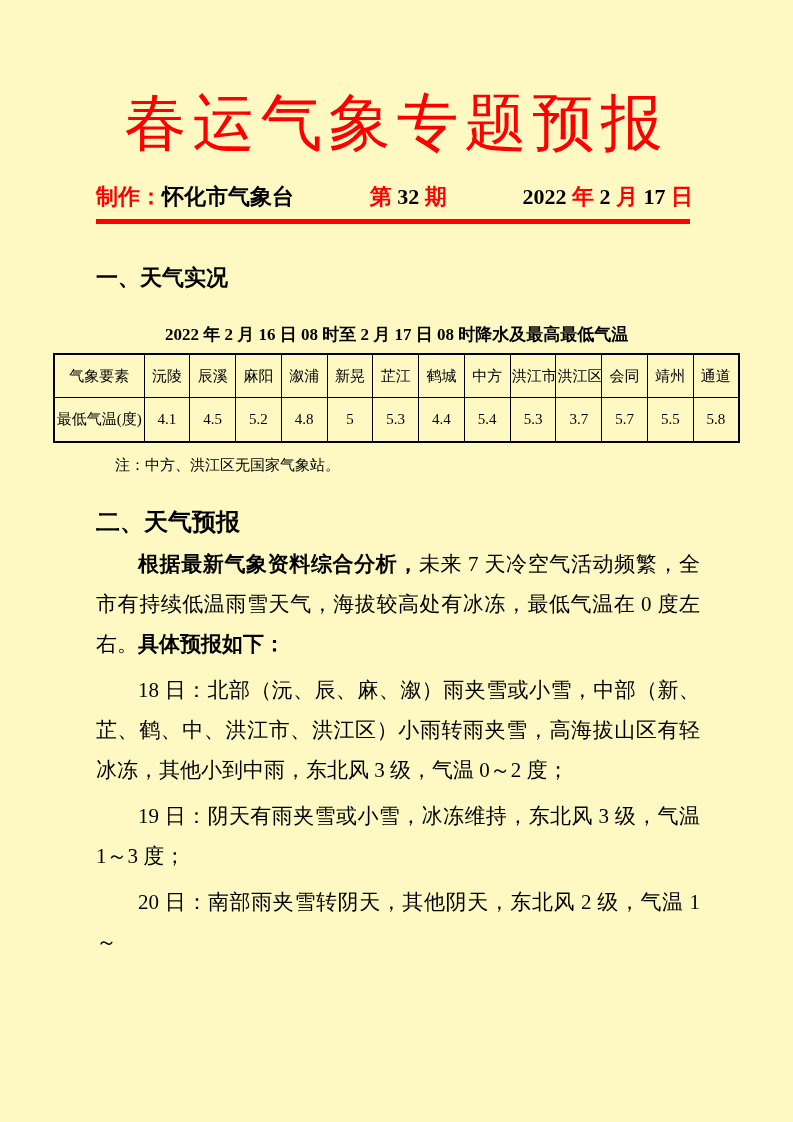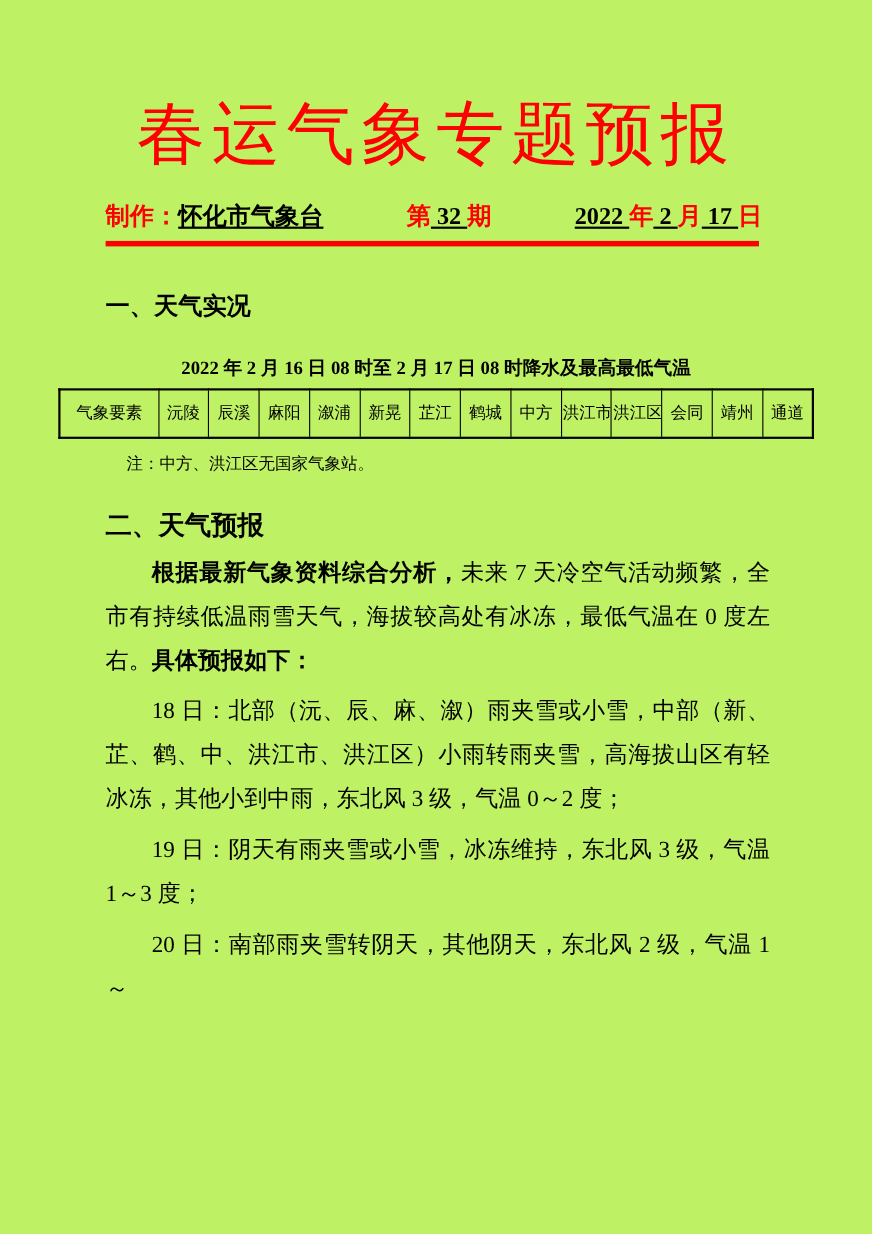--- a/index.html
+++ b/index.html
@@ -2,21 +2,21 @@
 <html><head>
 <meta charset="utf-8">
 <style>
   * { margin: 0; padding: 0; box-sizing: border-box; }
   html, body { background: #ffffff; }
   .page {
     position: relative;
     width: 793px;
     height: 1122px;
     margin: 0 auto;
-    background: #bef264;
+    background: #fef9c3;
     font-family: "Liberation Serif", "DejaVu Serif", serif;
     color: #000000;
     overflow: hidden;
   }
   .doc-title {
     margin-top: 86px;
     text-align: center;
     color: #ff0000;
     font-size: 62px;
     font-weight: normal;
@@ -27,21 +27,21 @@
   .meta-row {
     display: flex;
     justify-content: space-between;
     align-items: baseline;
     margin: 22px 100px 0 96px;
     font-size: 22px;
     font-weight: bold;
     white-space: nowrap;
   }
   .red-text { color: #ff0000; }
-  .black-text { color: #000000; text-decoration: underline; }
+  .black-text { color: #000000; }
   .red-rule {
     height: 5px;
     background: #ff0000;
     margin: 7px 103px 0 96px;
   }
   .section-heading {
     margin: 40px 96px 0 96px;
     font-size: 22px;
     font-weight: bold;
     line-height: 1.3;
@@ -126,20 +126,36 @@
           <td>新晃</td>
           <td>芷江</td>
           <td>鹤城</td>
           <td>中方</td>
           <td>洪江市</td>
           <td>洪江区</td>
           <td>会同</td>
           <td>靖州</td>
           <td>通道</td>
         </tr>
+        <tr>
+          <td class="factor-col">最低气温(度)</td>
+          <td>4.1</td>
+          <td>4.5</td>
+          <td>5.2</td>
+          <td>4.8</td>
+          <td>5</td>
+          <td>5.3</td>
+          <td>4.4</td>
+          <td>5.4</td>
+          <td>5.3</td>
+          <td>3.7</td>
+          <td>5.7</td>
+          <td>5.5</td>
+          <td>5.8</td>
+        </tr>
       </tbody>
   </table>
 
   <div class="table-note">注：中方、洪江区无国家气象站。</div>
 
   <h2 class="forecast-heading">二、天气预报</h2>
 
   <p class="body-para">
     <b>根据最新气象资料综合分析，</b><span>未来 7 天冷空气活动频繁，全市有持续低温雨雪天气，海拔较高处有冰冻，最低气温在 0 度左右。</span><b>具体预报如下：</b>
   </p>

